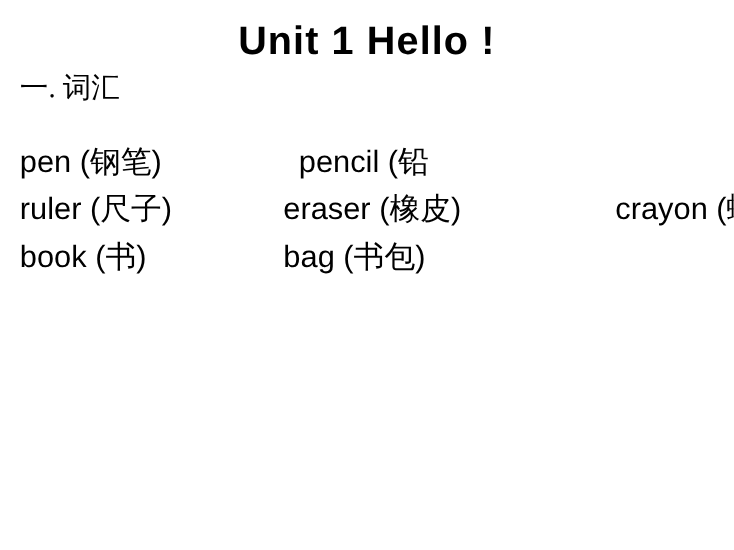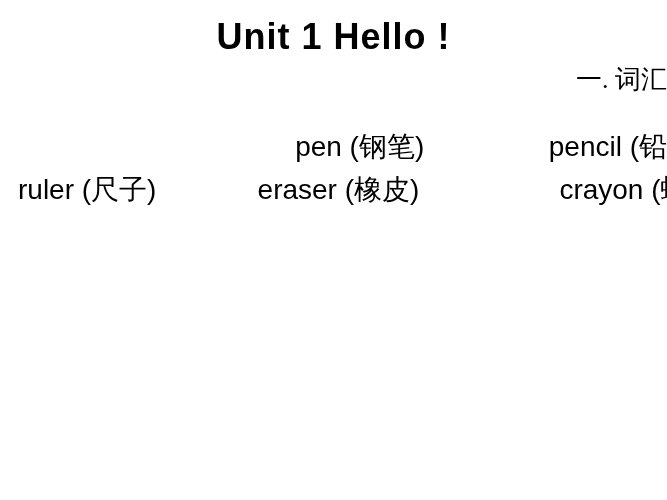--- a/index.html
+++ b/index.html
@@ -1,15 +1,15 @@
 <!DOCTYPE html>
 <html><head>
   <meta charset="utf-8">
   <style>
-    * { margin: 0; padding: 0; box-sizing: border-box; text-align: right; }
+    * { margin: 0; padding: 0; box-sizing: border-box; }
     body {
       width: 667px;
       height: 500px;
       background: #fff;
       font-family: "Arial", "Microsoft YaHei", "SimSun", sans-serif;
       color: #000;
       overflow: hidden;
     }
     .title {
       text-align: center;
@@ -39,14 +39,15 @@
   </style>
 </head>
 <body>
 
 <div class="title">Unit 1      Hello !</div>
 <div class="section-header">一. 词汇</div>
 
 <div class="vocab">
   <div class="vocab-line">pen (钢笔)                pencil (铅</div>
   <div class="vocab-line">ruler (尺子)             eraser (橡皮)                  crayon (蜡笔)</div>
+  <div class="vocab-line">book (书)                bag (书包)</div>
   <div class="blank-line"></div>
 </div>
 
 </body></html>

